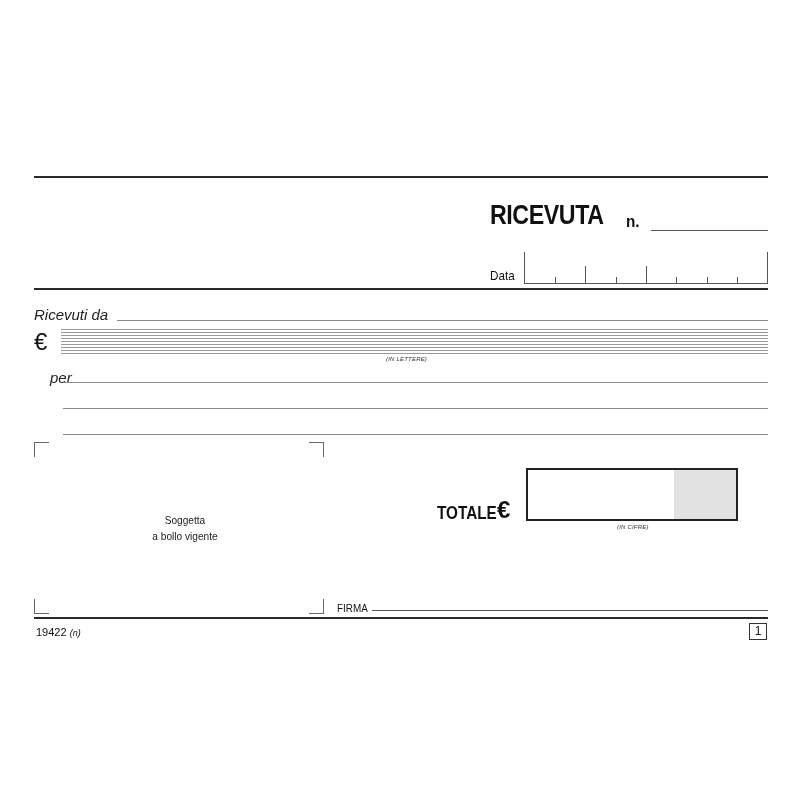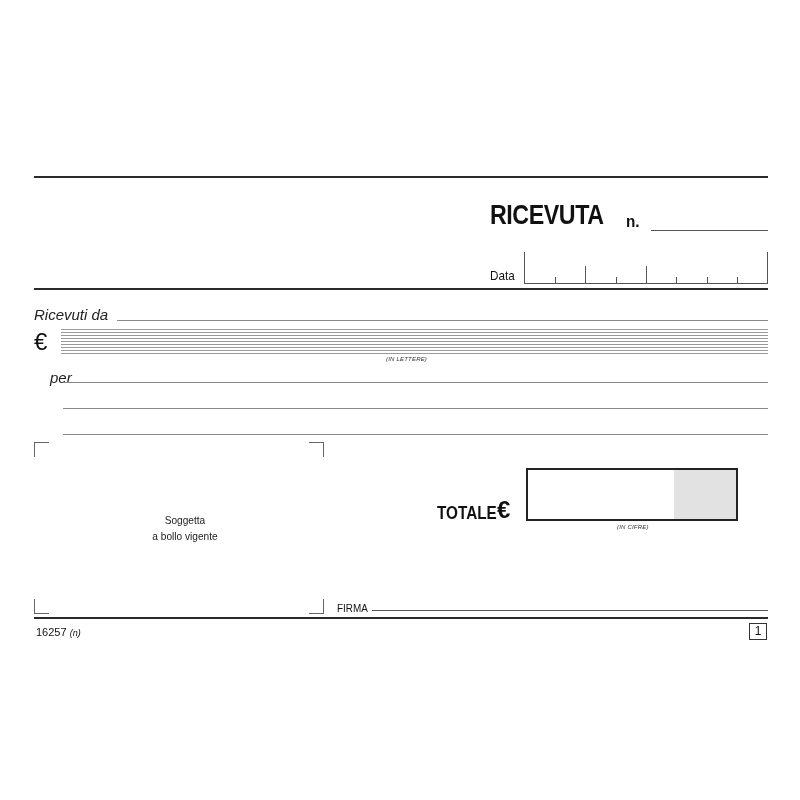--- a/index.html
+++ b/index.html
@@ -107,16 +107,16 @@
   <div class="amount-cents"></div>
 </div>
 <div class="tiny-caption" style="left:617px; top:524px;">(IN CIFRE)</div>
 
 <div class="firma-label">FIRMA</div>
 <div class="rule-thin" style="left:372px; top:610px; width:396px;"></div>
 
 <div class="rule-thick" style="left:34px; top:617px; width:734px;"></div>
 
 <div class="code-label">
-  <span>16257</span>
+  <span>19422</span>
   <i>(n)</i>
 </div>
 <div class="page-box">1</div>
 
 </body></html>

